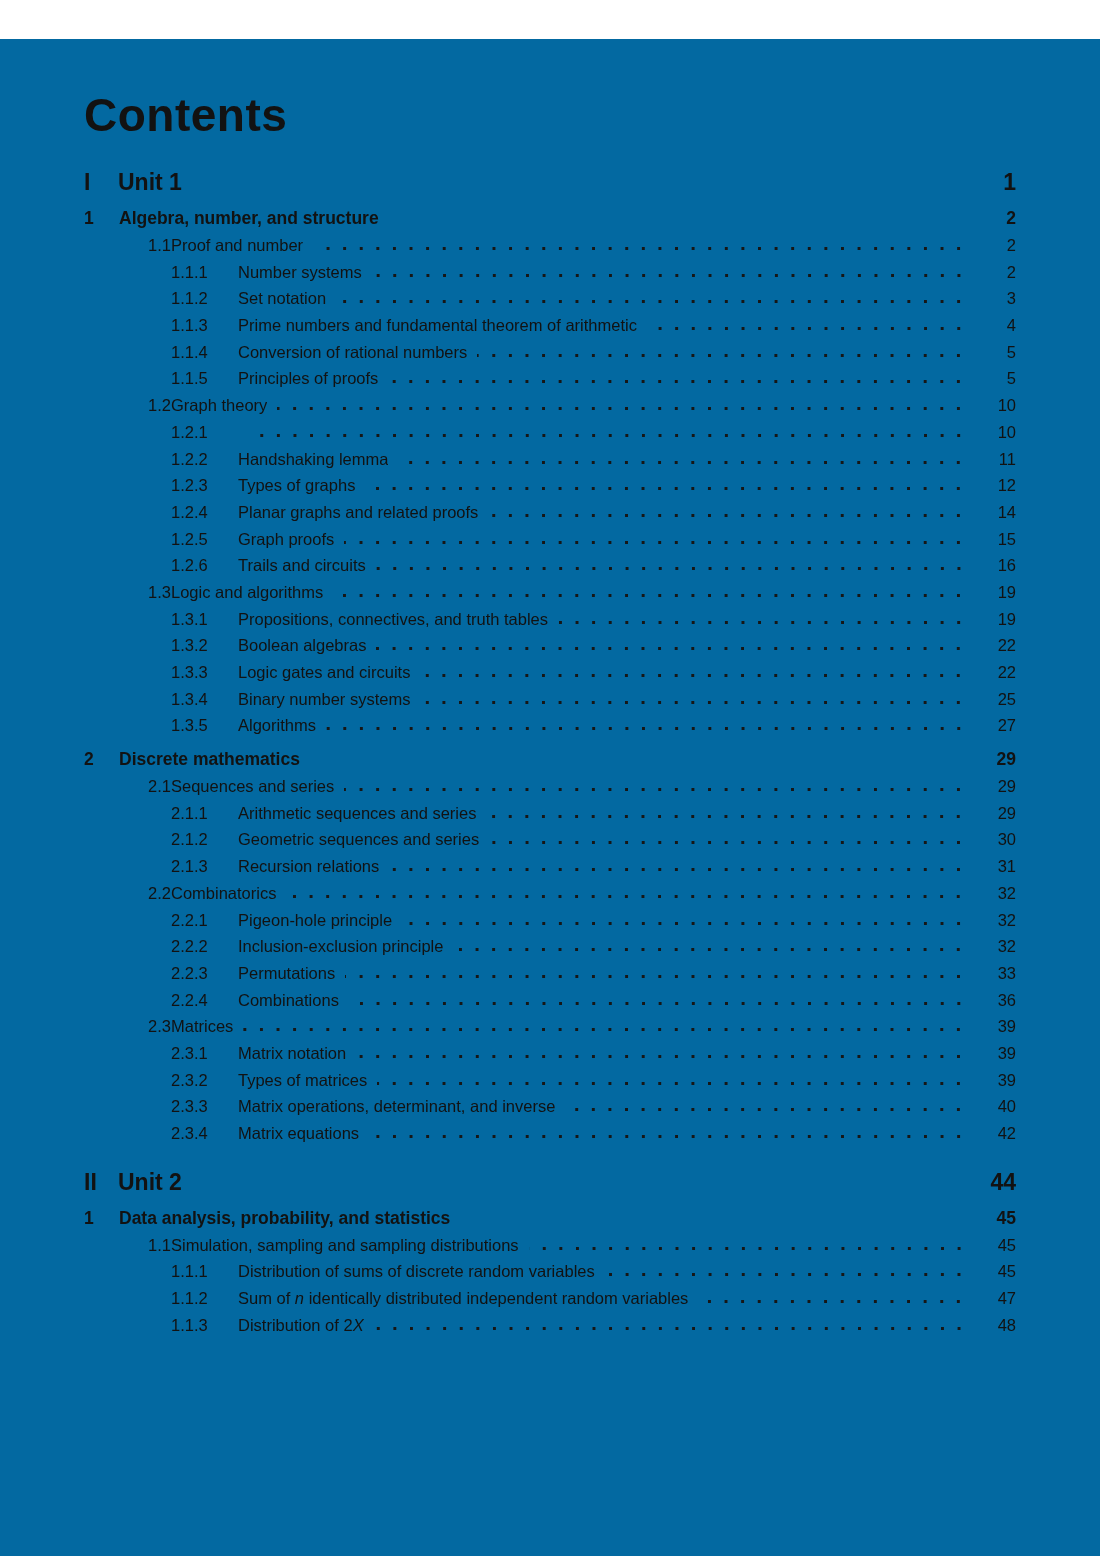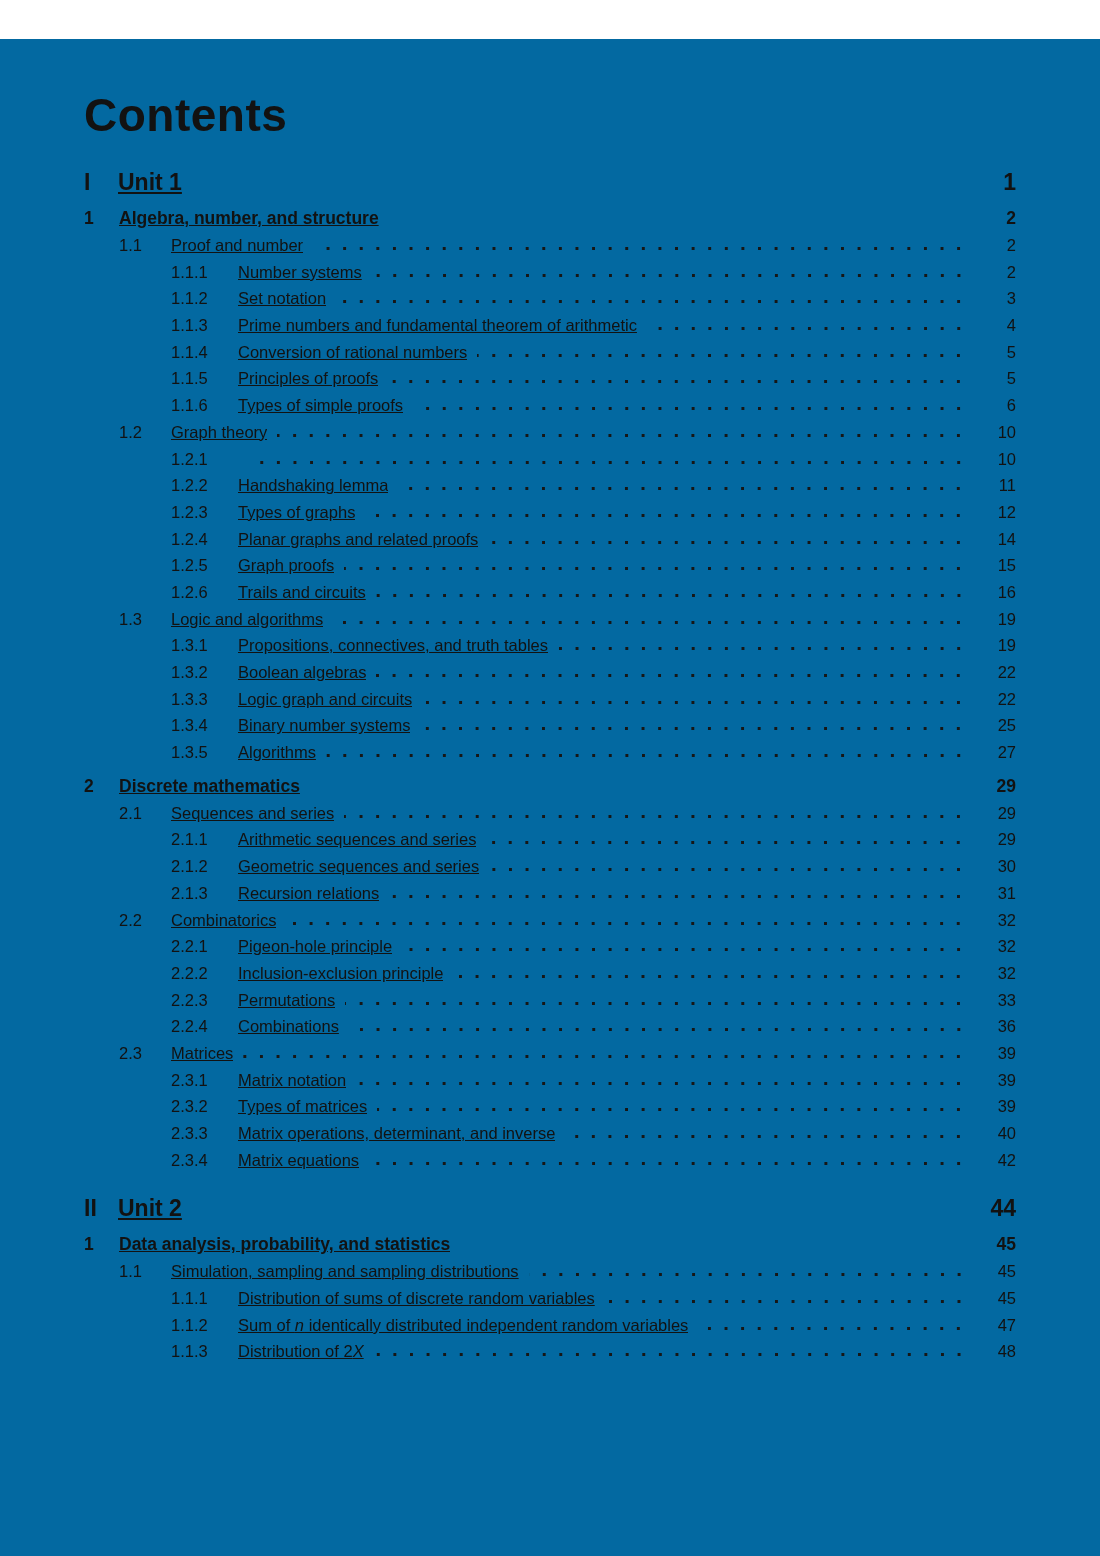--- a/index.html
+++ b/index.html
@@ -29,21 +29,21 @@
   .toc { width: 100%; }
   .row {
     display: flex;
     align-items: baseline;
     height: 26.7px;
     line-height: 26.7px;
     font-size: 16.5px;
     white-space: nowrap;
   }
   .row .num { flex: 0 0 auto; }
-  .row .label { flex: 0 1 auto; overflow: hidden; text-decoration: underline; }
+  .row .label { flex: 0 1 auto; overflow: hidden; }
   .row .leader {
     flex: 1 1 auto;
     height: 5px;
     margin-left: 10px;
     background-image: radial-gradient(circle, #161616 1.45px, rgba(0,0,0,0) 1.6px);
     background-size: 16.6px 5px;
     background-repeat: repeat-x;
     background-position: right 3px center;
   }
   .row .pg {
@@ -61,21 +61,21 @@
   }
   .row.part .num { width: 34px; }
   .row.chapter {
     height: 28px;
     line-height: 28px;
     margin-top: 6px;
     font-size: 17.5px;
     font-weight: 700;
   }
   .row.chapter .num { width: 35px; }
-  .row.section .num { margin-left: 35px; width: 52px; }
+  .row.section .num { margin-left: 35px; width: 52px; text-align: right; }
   .row.subsection .num { margin-left: 87px; width: 67px; }
   .row.part .leader, .row.chapter .leader { background: none; }
   .row i { font-style: italic; }
   .footer {
     position: absolute;
     left: 84px;
     right: 84px;
     bottom: 16px;
     height: 22px;
     font-size: 16px;
@@ -144,26 +144,20 @@
         <span class="label">Conversion of rational numbers</span>
         <span class="leader"></span>
         <span class="pg">5</span>
       </div>
       <div class="row subsection">
         <span class="num">1.1.5</span>
         <span class="label">Principles of proofs</span>
         <span class="leader"></span>
         <span class="pg">5</span>
       </div>
-      <div class="row subsection">
-        <span class="num">1.1.6</span>
-        <span class="label">Types of simple proofs</span>
-        <span class="leader"></span>
-        <span class="pg">6</span>
-      </div>
       <div class="row section">
         <span class="num">1.2</span>
         <span class="label">Graph theory</span>
         <span class="leader"></span>
         <span class="pg">10</span>
       </div>
       <div class="row subsection">
         <span class="num">1.2.1</span>
         <span class="leader"></span>
         <span class="pg">10</span>
@@ -211,21 +205,21 @@
         <span class="pg">19</span>
       </div>
       <div class="row subsection">
         <span class="num">1.3.2</span>
         <span class="label">Boolean algebras</span>
         <span class="leader"></span>
         <span class="pg">22</span>
       </div>
       <div class="row subsection">
         <span class="num">1.3.3</span>
-        <span class="label">Logic graph and circuits</span>
+        <span class="label">Logic gates and circuits</span>
         <span class="leader"></span>
         <span class="pg">22</span>
       </div>
       <div class="row subsection">
         <span class="num">1.3.4</span>
         <span class="label">Binary number systems</span>
         <span class="leader"></span>
         <span class="pg">25</span>
       </div>
       <div class="row subsection">

